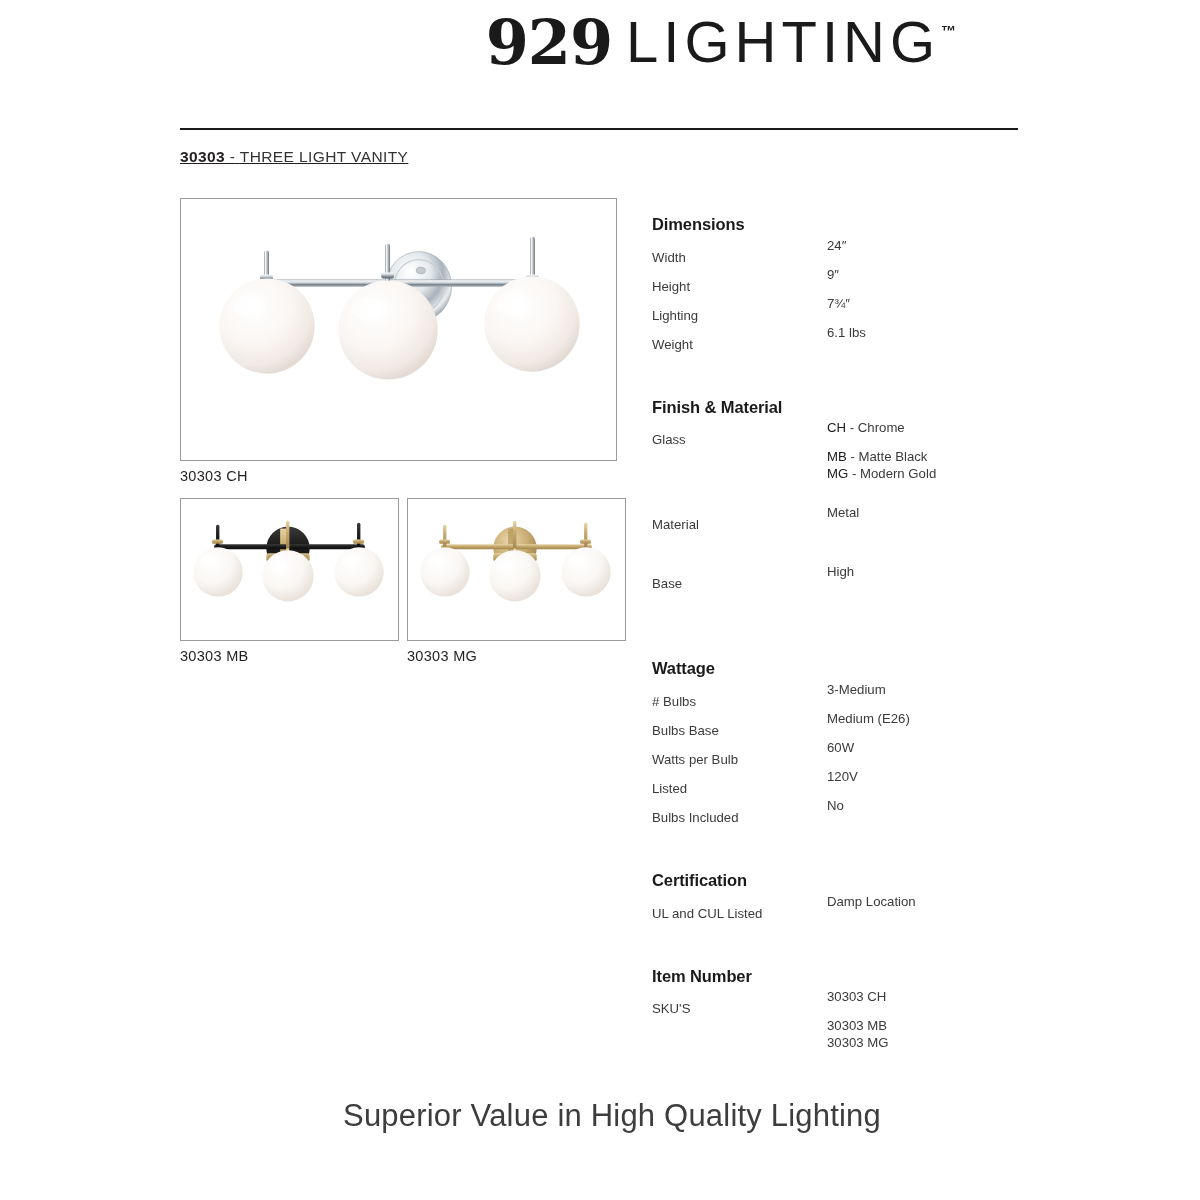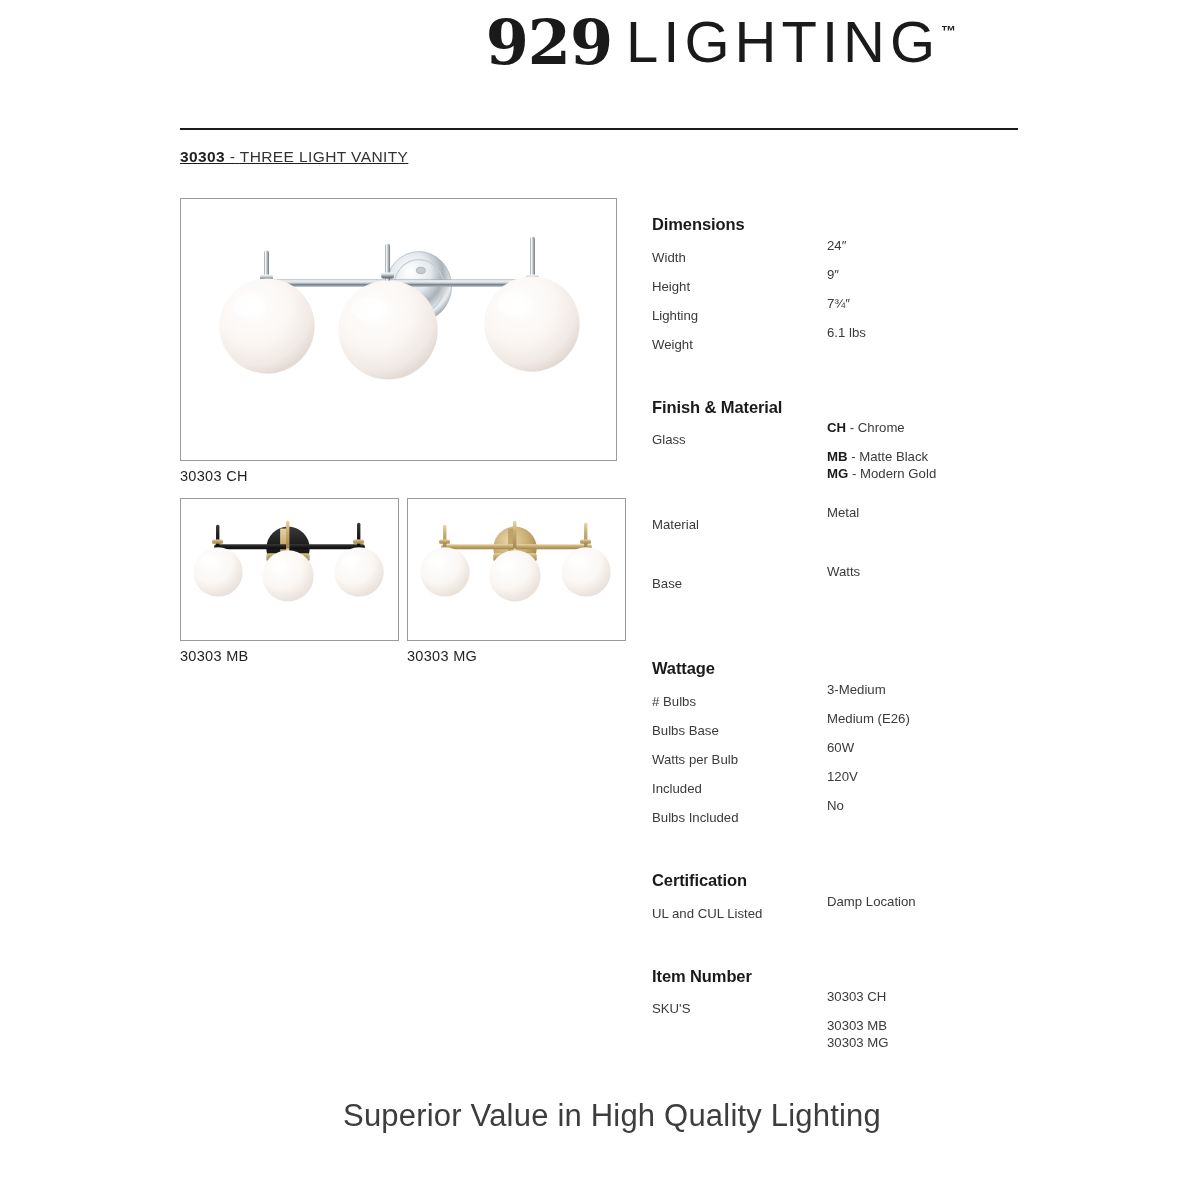--- a/index.html
+++ b/index.html
@@ -132,21 +132,21 @@
   .spec-label {
     width: 175px;
     flex: 0 0 175px;
     white-space: nowrap;
     margin-top: 12px;
   }
   .spec-value {
     flex: 1;
     white-space: nowrap;
   }
-  .spec-value .bold { font-weight: 700; color: #1a1a1a; }
+  .spec-value .bold { font-weight: 400; color: #1a1a1a; }
   .gap-md { height: 22px; }
   .gap-lg { height: 30px; }
 
   
   .footer-tagline {
     position: absolute;
     left: 12px;
     top: 1098px;
     width: 1200px;
     text-align: center;
@@ -409,21 +409,21 @@
       <div class="spec-label">Material</div>
       <div class="spec-value">Metal</div>
     </div>
   </div>
 
   <div class="gap-lg"></div>
 
   <div class="spec-section">
     <div class="spec-row">
       <div class="spec-label">Base</div>
-      <div class="spec-value">Watts</div>
+      <div class="spec-value">High</div>
     </div>
   </div>
 
   <div class="gap-lg"></div>
   <div class="gap-md"></div>
 
   <div class="spec-section">
     <div class="spec-heading">Wattage</div>
     <div class="spec-row">
       <div class="spec-label"># Bulbs</div>
@@ -431,21 +431,21 @@
     </div>
     <div class="spec-row">
       <div class="spec-label">Bulbs Base</div>
       <div class="spec-value">Medium (E26)</div>
     </div>
     <div class="spec-row">
       <div class="spec-label">Watts per Bulb</div>
       <div class="spec-value">60W</div>
     </div>
     <div class="spec-row">
-      <div class="spec-label">Included</div>
+      <div class="spec-label">Listed</div>
       <div class="spec-value">120V</div>
     </div>
     <div class="spec-row">
       <div class="spec-label">Bulbs Included</div>
       <div class="spec-value">No</div>
     </div>
   </div>
 
   <div class="gap-lg"></div>
 

